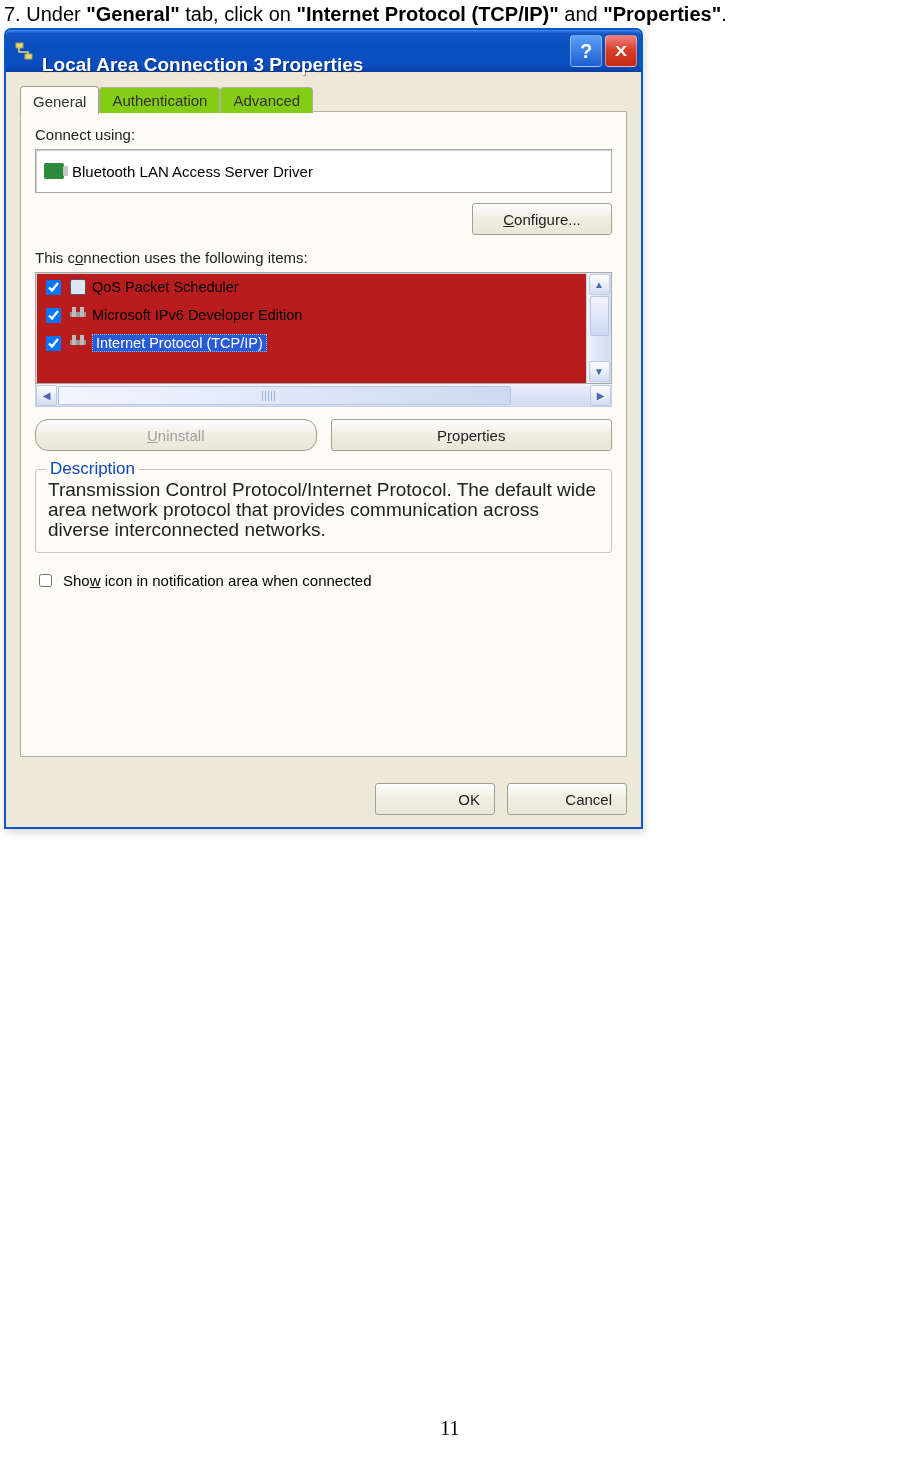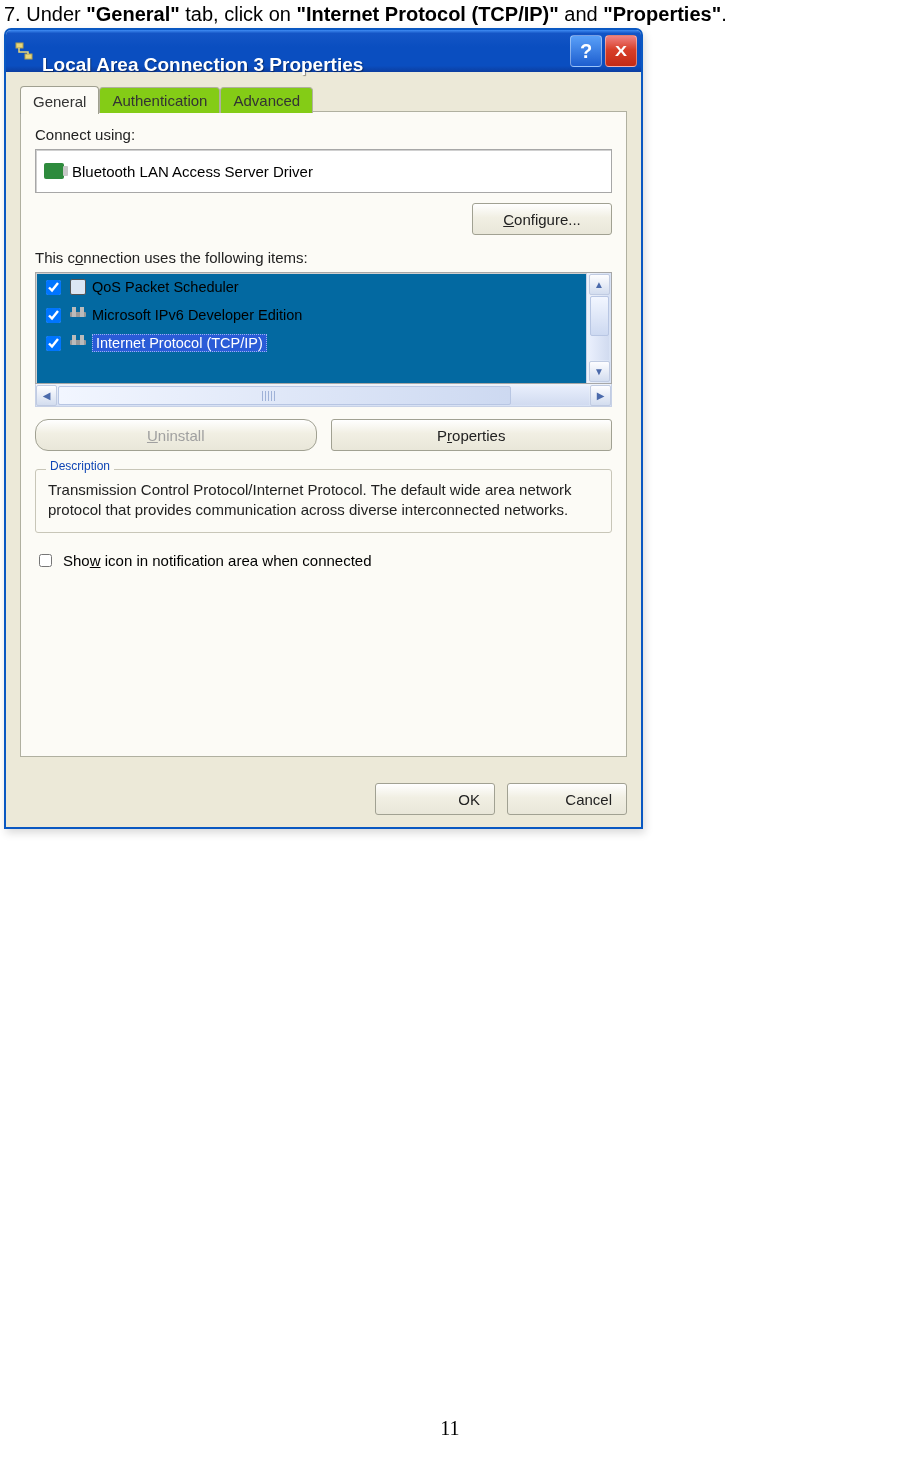--- a/index.html
+++ b/index.html
@@ -144,21 +144,21 @@
     font-size: 15px;
     padding: 0 14px;
     cursor: pointer;
     color: #222;
   }
   .xpbtn.small { min-width: 120px; text-align: right; }
   .xpbtn:disabled { color:#a0a0a0;border-radius:13px; }
 
   .itemsbox-wrap { margin-top: 14px; }
   .itemsbox {
-    background:#0369a1;
+    background:#b91c1c;
     border:1px solid #a7a7a7;
     box-shadow: inset 1px 1px 0 #d0d0d0;
     height: 110px;
     position: relative;
     display:flex;
   }
   .ib-scroll { position:relative; flex:1; overflow:hidden; }
   .ib-item {
     display:flex; align-items:center; gap:6px;
     padding: 3px 6px; height:22px;
@@ -210,24 +210,24 @@
 
   .groupbox{
     border:1px solid #c8c6b8;
     border-radius:3px;
     margin-top:18px;
     padding:10px 12px 12px 12px;
     position:relative;
   }
   .groupbox .legend{
     position:absolute;top:-11px;left:10px;
-    background:#fcfbf6;padding:0 4px;font-size:12px;
+    background:#fcfbf6;padding:0 4px;font-size:17px;
     color:#1046b5;
   }
-  .desc{font-size:15px;line-height:20px;color:#222;}
+  .desc{font-size:19px;line-height:20px;color:#222;}
 
   .chk-row{display:flex;align-items:center;gap:8px;margin-top:18px;font-size:15px;}
 
   .dlg-buttons{
     display:flex;justify-content:flex-end;gap:12px;
     padding:12px 14px;
     background:#ece9d8;
   }
   .pagenum{
     position:absolute;

